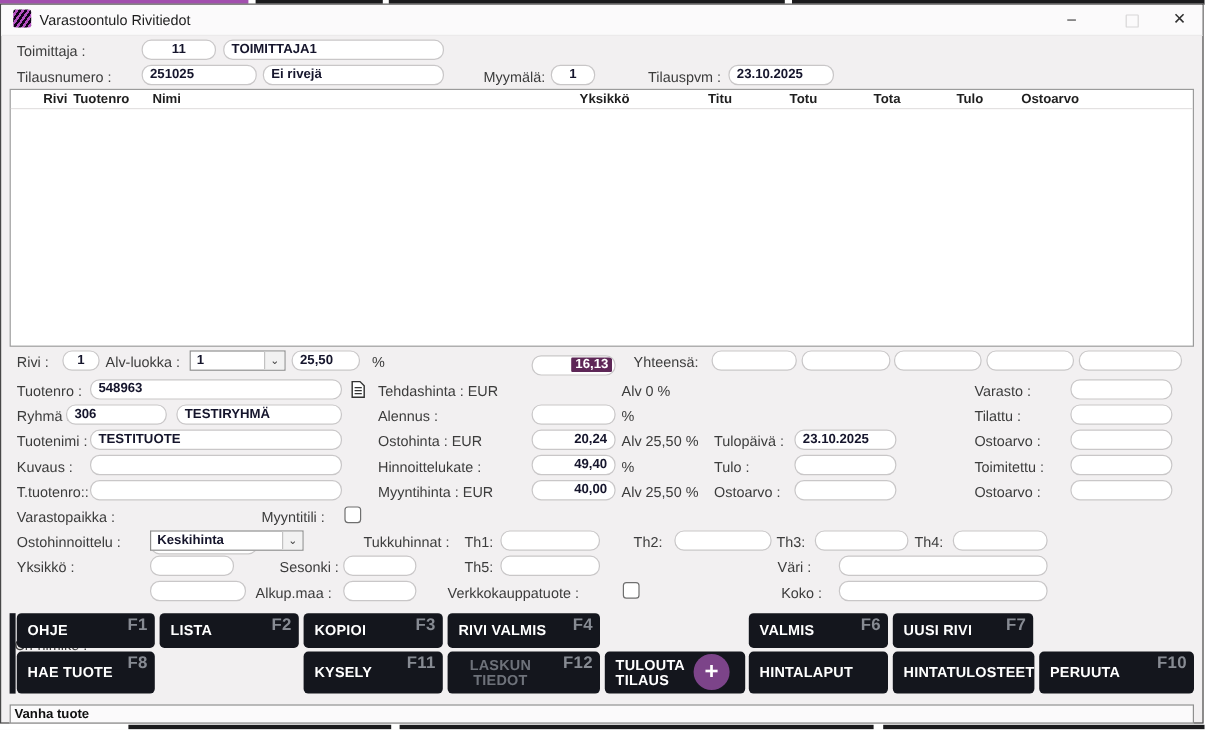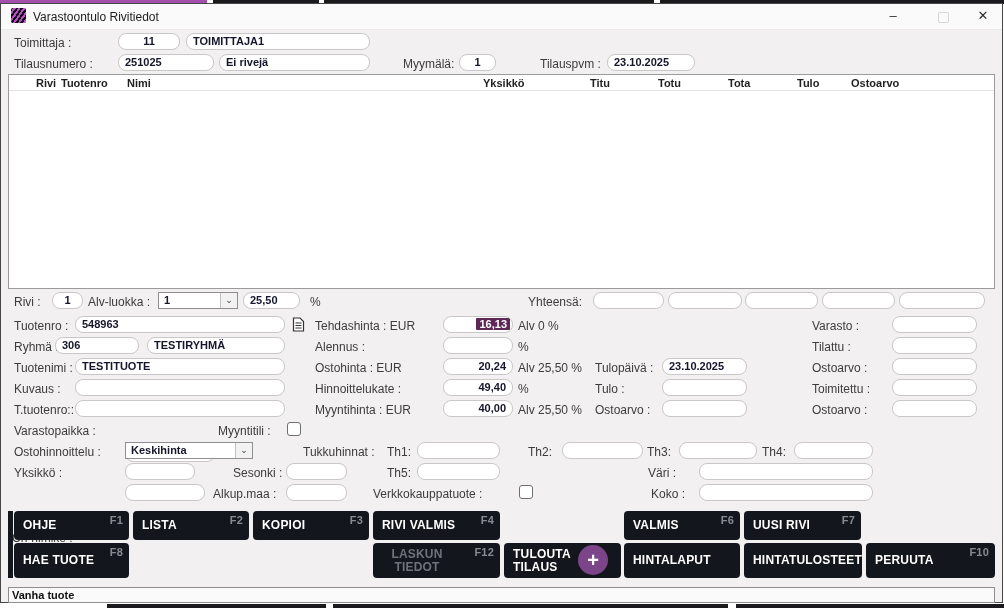--- a/index.html
+++ b/index.html
@@ -30,21 +30,21 @@
          background:#f2f2f2;display:flex;align-items:center;justify-content:center;
          font-size:9px;color:#444;font-weight:normal;}
   .chk{position:absolute;width:12px;height:12px;border:1px solid #6f6f6f;border-radius:3px;background:#fff;}
   .grid{position:absolute;left:8px;top:74px;width:987px;height:215px;background:#fff;border:1px solid #9b9b9b;box-sizing:border-box;}
   .gh{position:absolute;top:77px;font-size:11px;font-weight:bold;color:#1f1f1f;white-space:nowrap;}
   .ghline{position:absolute;left:9px;top:90px;width:985px;height:1px;background:#e3e1e1;}
   .selhl{background:#5e2757;color:#fff;padding:0 3px;border-radius:1px;}
   .btn{position:absolute;box-sizing:border-box;background:#14161d;border-radius:4px;color:#fff;
        font-size:12px;font-weight:bold;display:flex;align-items:center;padding-left:9px;
        letter-spacing:.2px;line-height:13px;}
-  .btn .fkey{position:absolute;top:3px;right:6px;font-size:11px;color:#878b93;font-weight:bold;}
+  .btn .fkey{position:absolute;top:3px;right:6px;font-size:14px;color:#878b93;font-weight:bold;}
   .btn.disabled{color:#6e727a;}
   .plusbadge{position:absolute;left:578px;top:545px;width:30px;height:30px;border-radius:50%;
        background:#7c4489;color:#fff;display:flex;align-items:center;justify-content:center;
        font-size:20px;font-weight:bold;line-height:1;}
   .bigbtn{position:absolute;left:906px;top:439px;width:71px;height:43px;box-sizing:border-box;
        background:#14161d;border-radius:3px;color:#fff;font-size:12px;font-weight:bold;
        display:flex;align-items:center;padding-left:8px;line-height:14px;letter-spacing:.3px;}
   .statusbar{position:absolute;left:8px;top:587px;width:987px;height:16px;box-sizing:border-box;
        background:#fbfafb;border:1px solid #8f8f8f;}
   .statustext{position:absolute;left:12px;top:589px;font-size:11px;font-weight:bold;color:#101010;}
@@ -165,21 +165,21 @@
   <div class="lbl" style="left:12px;top:487px;margin-top:44px;">Cn-nimike :</div>
   <div class="fld" style="left:125px;top:484px;width:80px;"></div>
   <div class="lbl" style="left:213px;top:487px;">Alkup.maa :</div>
   <div class="fld" style="left:286px;top:484px;width:61px;"></div>
   <div class="lbl" style="left:373px;top:487px;">Verkkokauppatuote :</div>
   <div class="chk" style="left:519px;top:485px;"></div>
   <div class="lbl" style="left:651px;top:487px;">Koko :</div>
   <div class="fld" style="left:699px;top:484px;width:174px;"></div>
 
   <div class="lbl" style="left:315px;top:319px;">Tehdashinta : EUR</div>
-  <div class="fld right" style="left:443px;top:316px;width:70px;padding:0 2px;">
+  <div class="fld right" style="left:443px;top:296px;width:70px;padding:0 2px;">
     <span class="selhl">16,13</span>
   </div>
   <div class="lbl" style="left:518px;top:319px;">Alv 0 %</div>
 
   <div class="lbl" style="left:315px;top:340px;">Alennus :</div>
   <div class="fld right" style="left:443px;top:337px;width:70px;"></div>
   <div class="lbl" style="left:518px;top:340px;">%</div>
 
   <div class="lbl" style="left:315px;top:361px;">Ostohinta : EUR</div>
   <div class="fld right" style="left:443px;top:358px;width:70px;">20,24</div>
@@ -236,20 +236,24 @@
   </div>
   <div class="btn" style="left:744px;top:511px;width:117px;height:29px;">
     <span>UUSI RIVI</span>
     <span class="fkey">F7</span>
   </div>
 
   <div class="btn" style="left:14px;top:543px;width:115px;height:35px;">
     <span>HAE TUOTE</span>
     <span class="fkey">F8</span>
   </div>
+  <div class="btn" style="left:253px;top:543px;width:116px;height:35px;">
+    <span>KYSELY</span>
+    <span class="fkey">F11</span>
+  </div>
   <div class="btn disabled" style="left:373px;top:543px;width:127px;height:35px;">
     <span style="width:70px;text-align:center;">LASKUN TIEDOT</span>
     <span class="fkey">F12</span>
   </div>
   <div class="btn" style="left:504px;top:543px;width:117px;height:35px;">
     <span style="width:62px;">TULOUTA TILAUS</span>
   </div>
   <div class="plusbadge">+</div>
   <div class="btn" style="left:624px;top:543px;width:116px;height:35px;">
     <span>HINTALAPUT</span>

